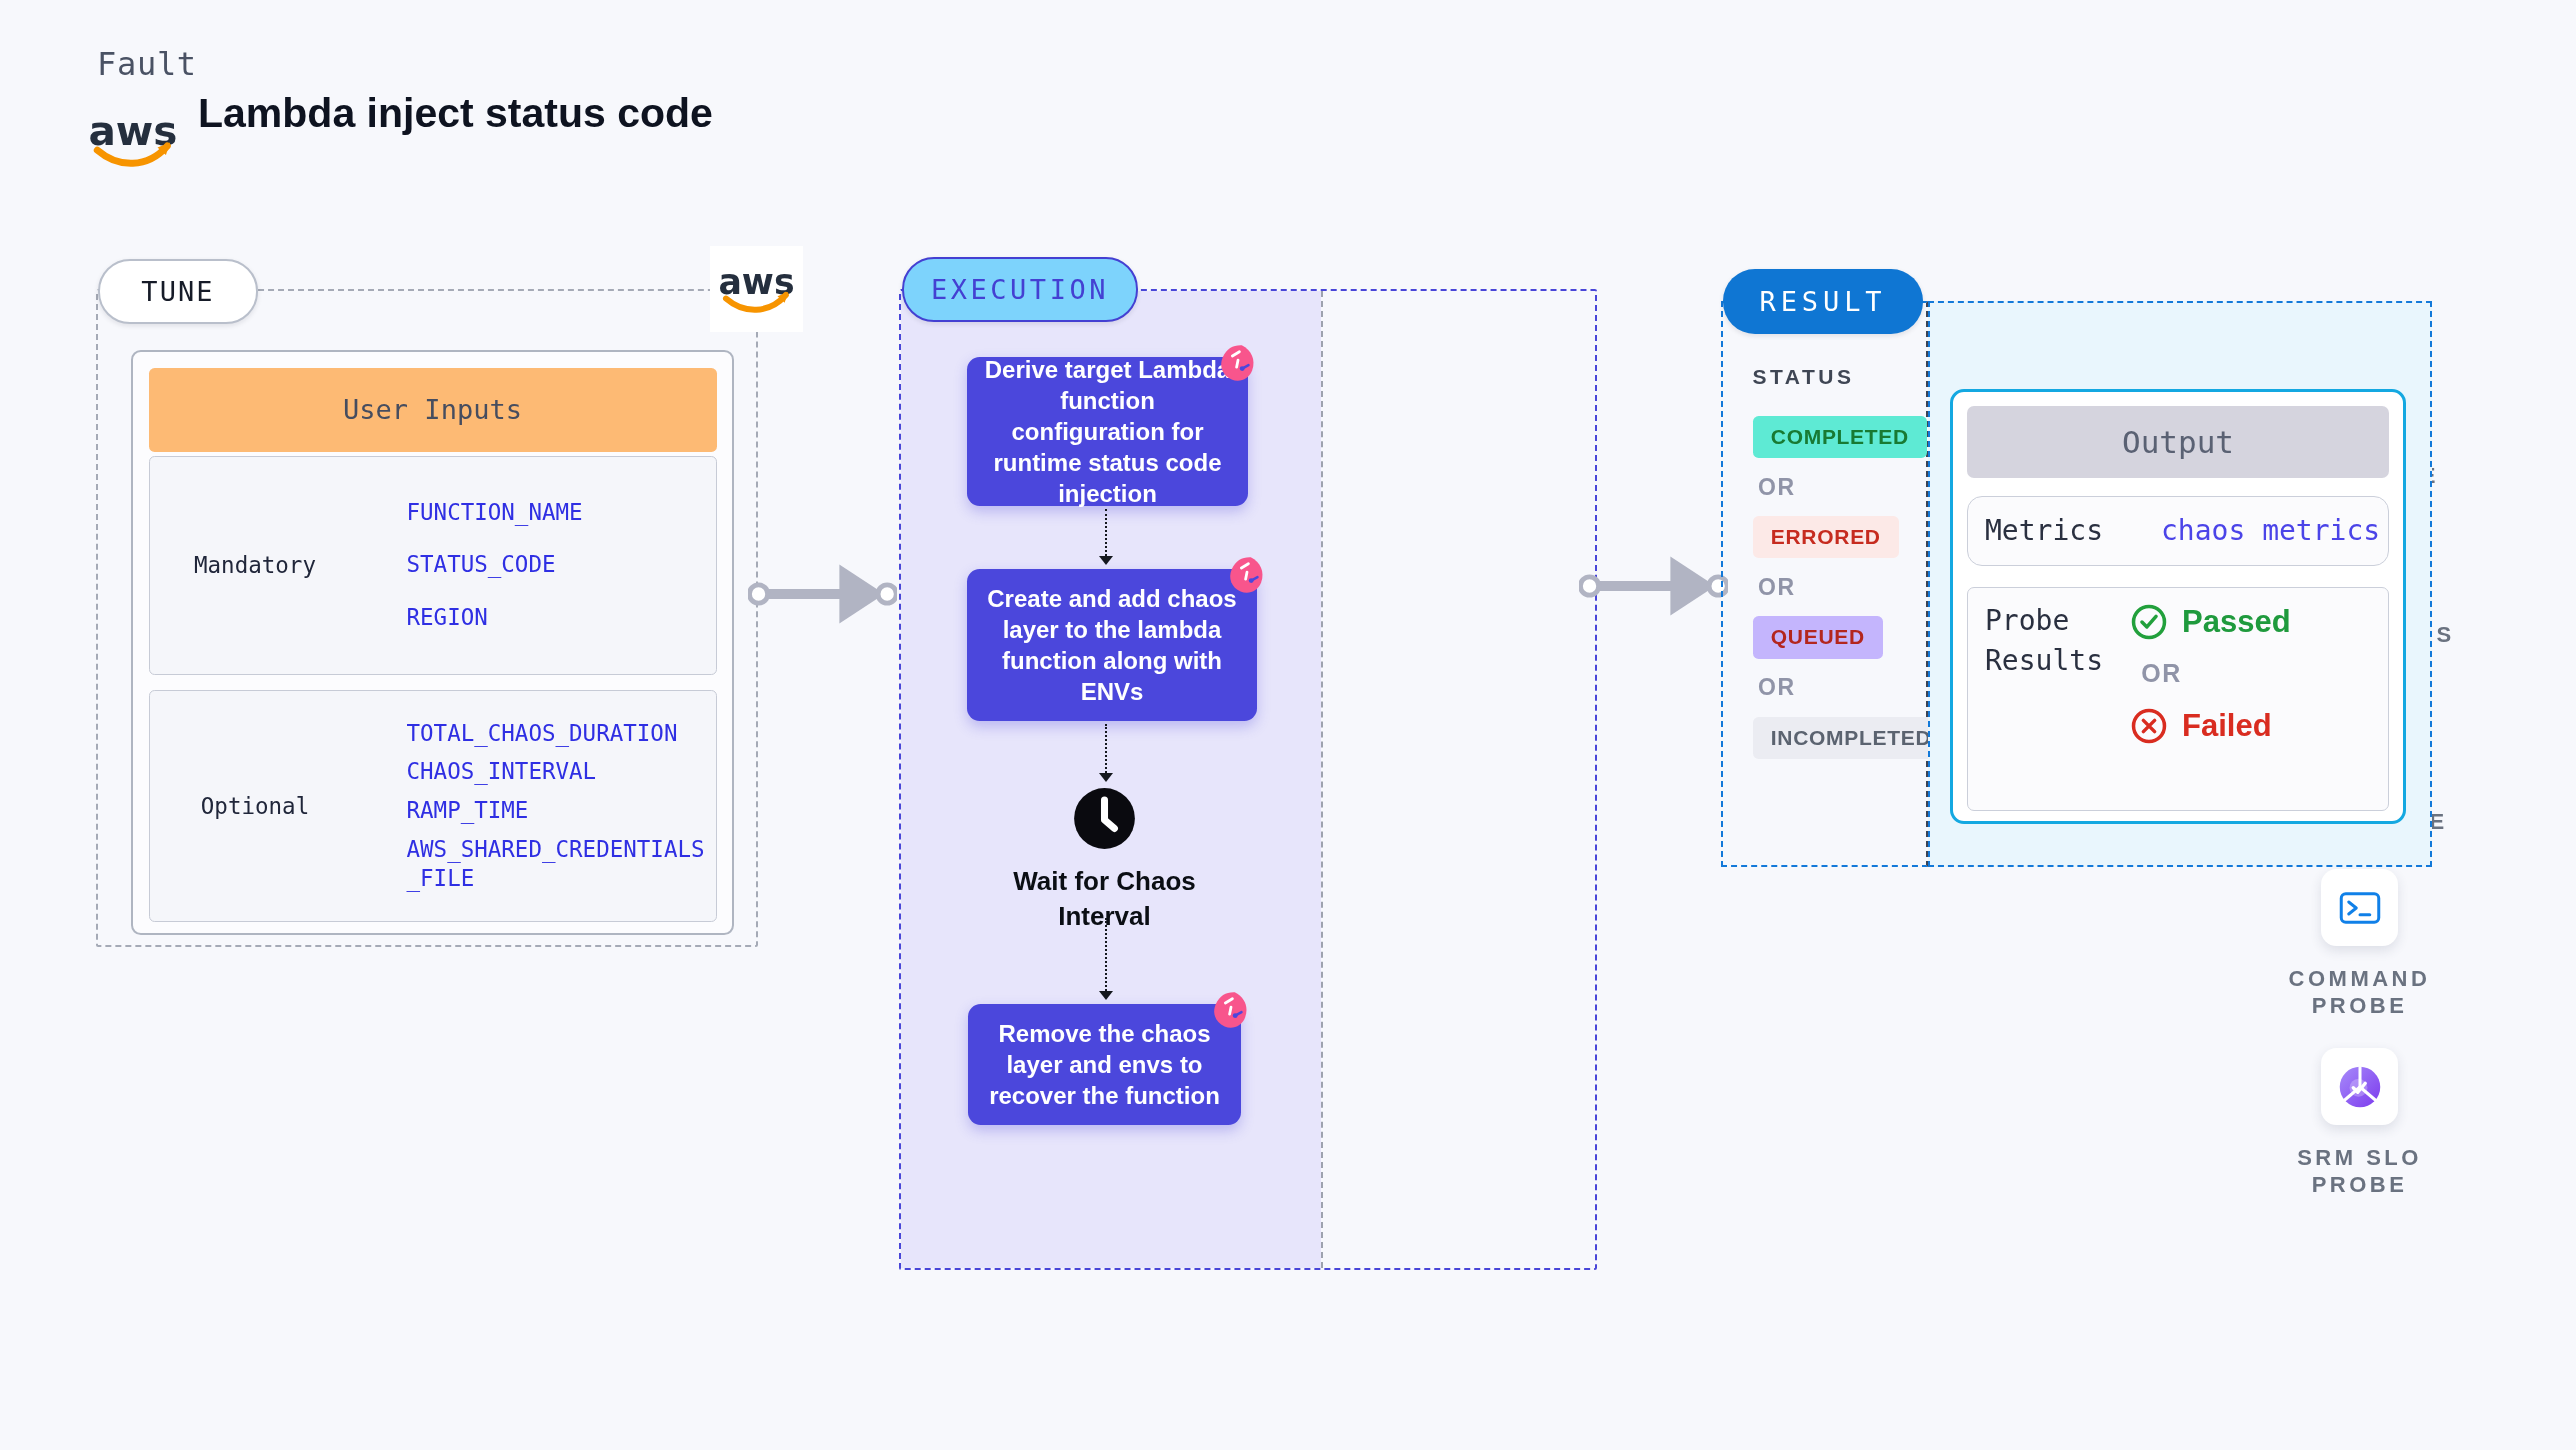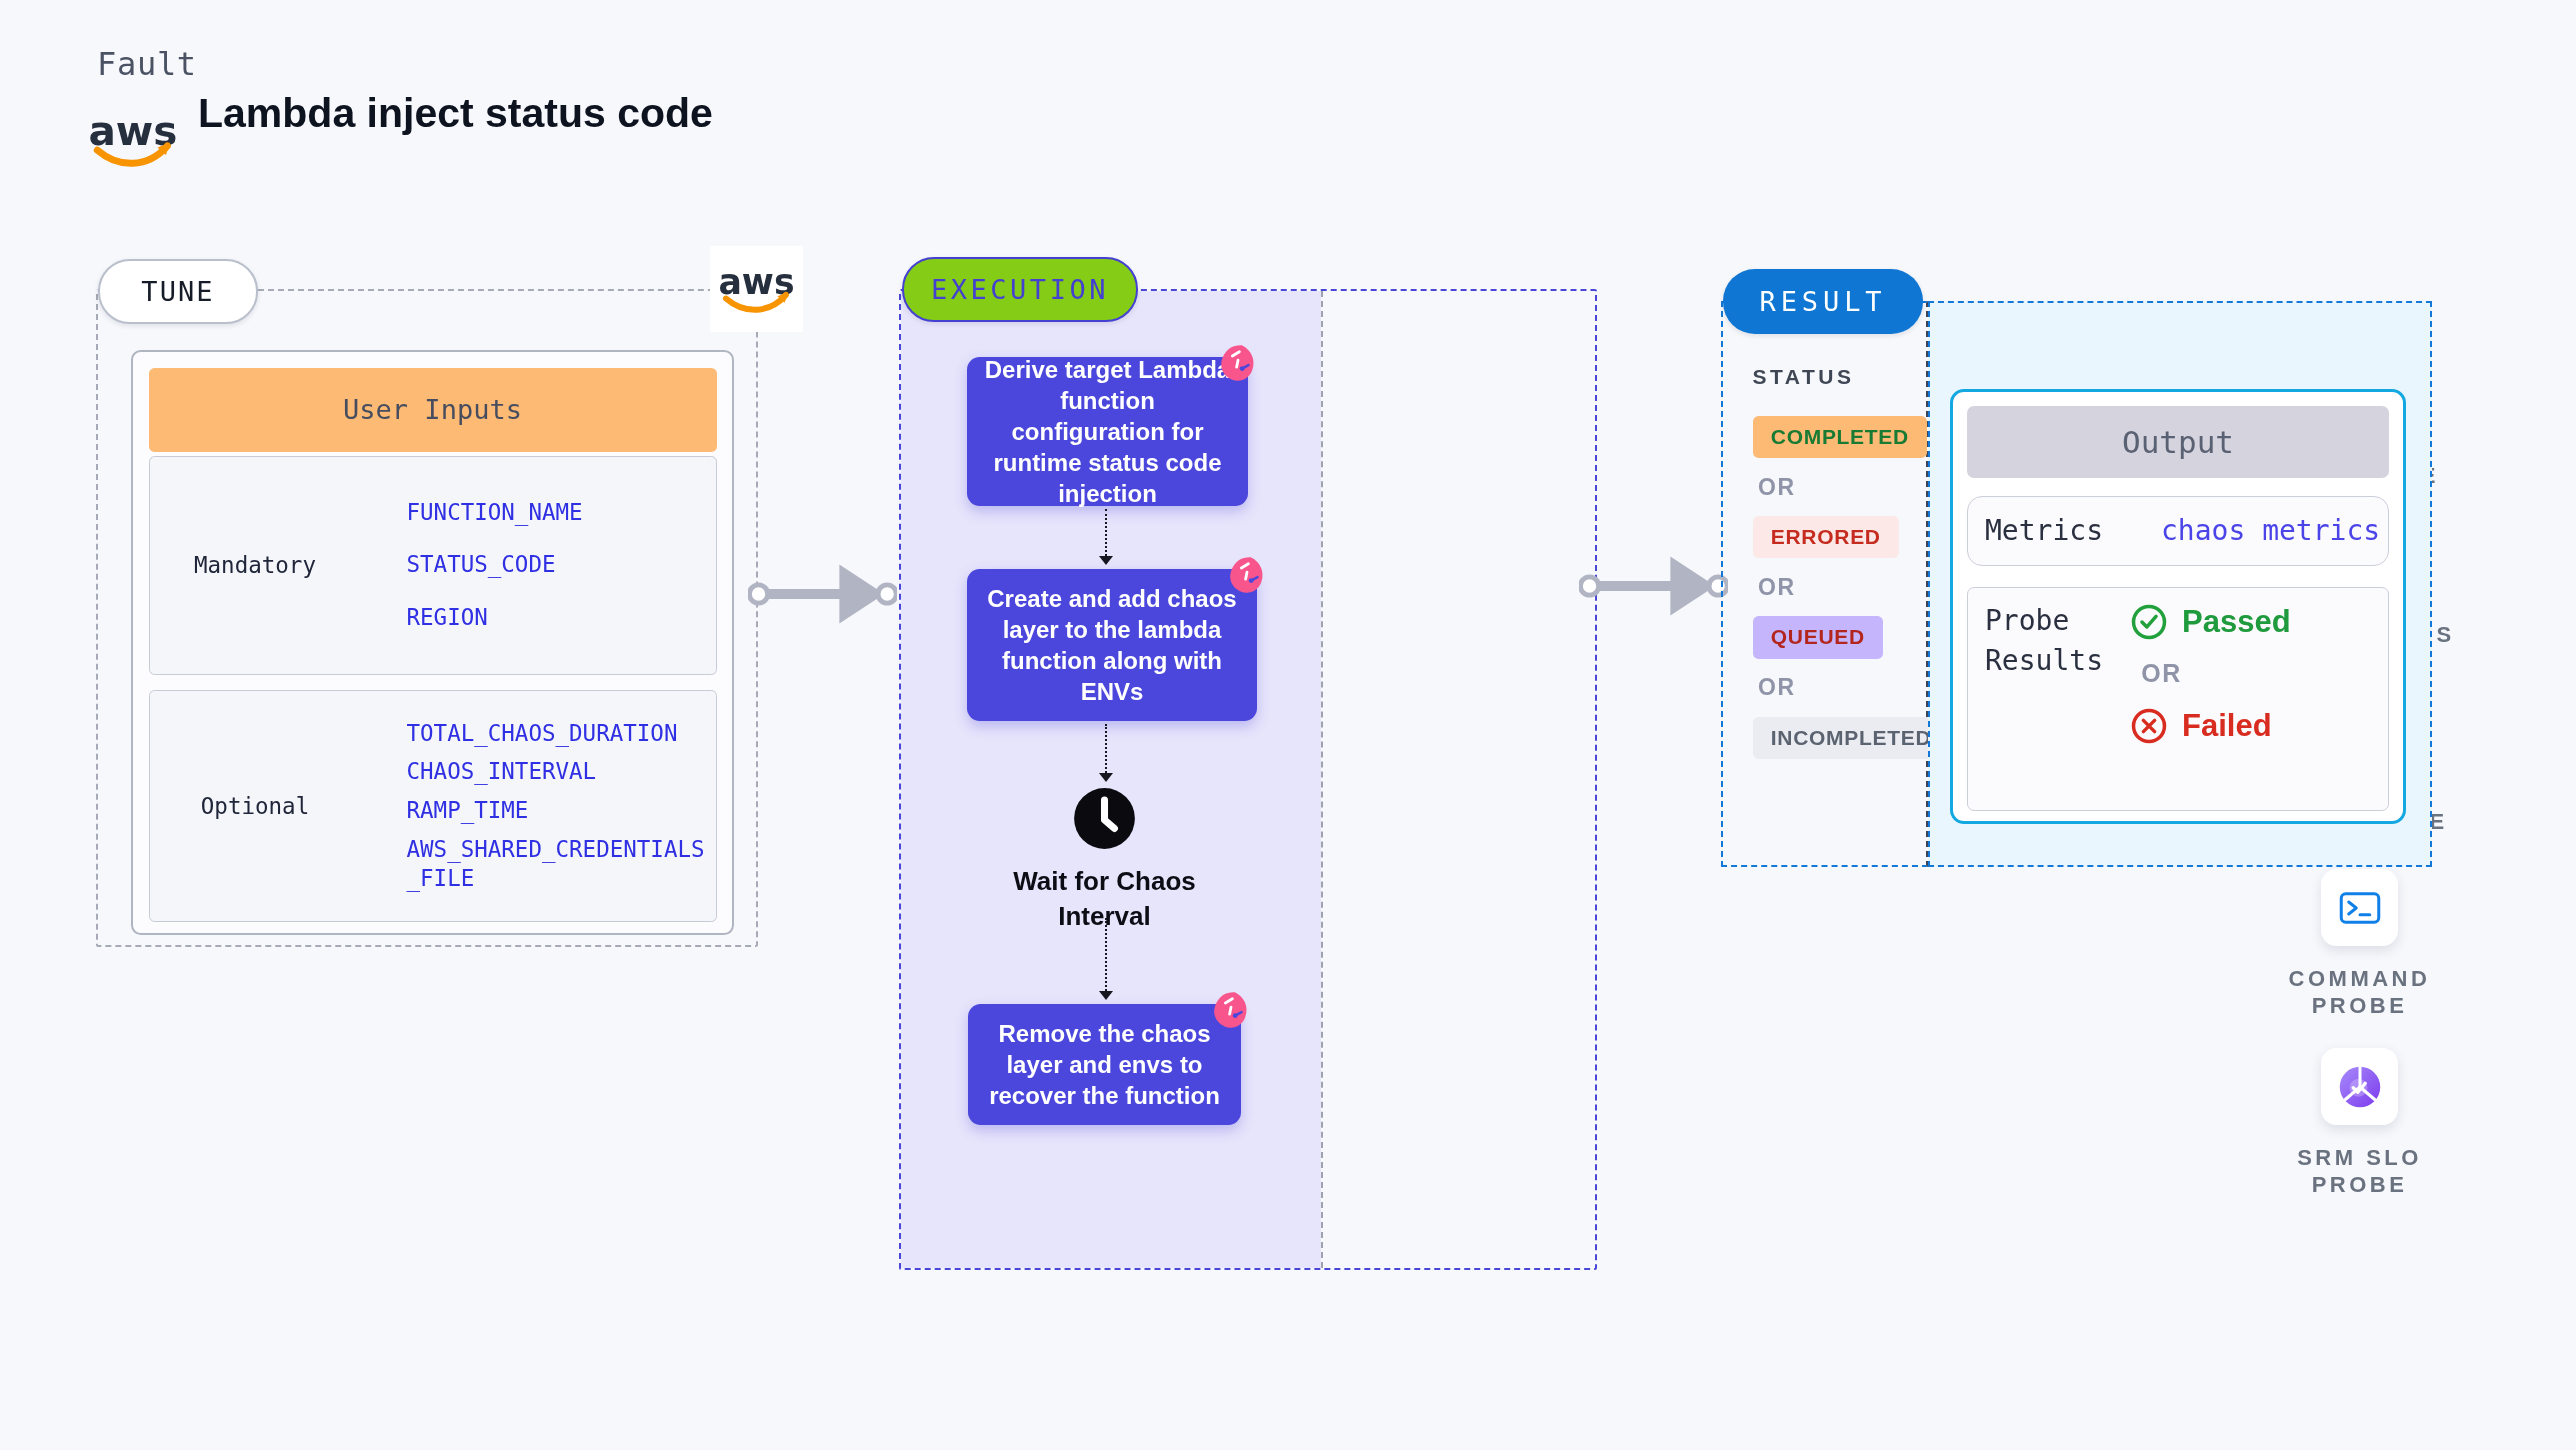--- a/index.html
+++ b/index.html
@@ -23,21 +23,21 @@
   .exec-box { left:899px; top:289px; width:698px; height:981px;
     border:2.1px dashed #4946D8; border-radius:2.1px; }
   .exec-fill { left:0; top:0; width:420px; height:100%; background:#E7E5FB; }
   .probes-sep { left:420px; top:0; bottom:0; width:0; border-left:2.1px dashed #9DA2AE; }
 
   .pill { height:65px; border-radius:32px; display:flex; align-items:center; justify-content:center;
     font-family:"DejaVu Sans Mono",monospace; font-weight:normal; font-size:27px;
     box-shadow:0 2.1px 5.6px rgba(20,24,40,.10); }
   .tune-pill { left:98px; top:259px; width:160px; background:#FFFFFF;
     border:2.1px solid #B9BFCB; color:#161B28; letter-spacing:2.1px; }
-  .exec-pill { left:902px; top:257px; width:236px; background:#84cc16;
+  .exec-pill { left:902px; top:257px; width:236px; background:#7dd3fc;
     border:2.8px solid #4440D2; color:#4440D2; letter-spacing:3.5px; }
   .result-pill { left:1723px; top:269px; width:200px; background:#0F76D3;
     color:#FFFFFF; letter-spacing:4.9px; border:none; }
 
   .aws-corner { left:710px; top:246px; width:93px; height:86px; background:#FFFFFF;
     display:flex; align-items:center; justify-content:center; }
 
   
   .user-card { left:131px; top:350px; width:603px; height:585px; background:#FCFCFE;
     border:2.1px solid #AFB5C1; border-radius:9.8px; padding:15.5px; }
@@ -91,21 +91,21 @@
 
   
   .status-box { left:1721px; top:301px; width:207px; height:566px;
     border-left:2.8px dashed #1379D9; border-top:2.8px dashed #1379D9;
     border-bottom:2.8px dashed #1379D9; border-right:2.1px dashed #3E4554;
     padding:62px 0 0 29.5px; display:flex; flex-direction:column; align-items:flex-start; }
   .status-title { font-size:21px; font-weight:bold; letter-spacing:3.5px;
     color:#3F4654; margin-bottom:27px; }
   .status-badge { font-size:21px; font-weight:bold; letter-spacing:0.7px;
     padding:9.1px 18.3px; border-radius:5.6px; margin-bottom:15.5px; }
-  .badge-completed   { background:#fdba74; color:#187A33; }
+  .badge-completed   { background:#5eead4; color:#187A33; }
   .badge-errored     { background:#FCE9E7; color:#C62B1F; }
   .badge-queued      { background:#c4b5fd; color:#B3261E; }
   .badge-incompleted { background:#EBECF2; color:#5B6370; }
   .or-sep { font-size:23px; font-weight:bold; color:#9094A8; letter-spacing:1.4px;
     margin:0 0 15.5px 5.6px; }
 
   .output-zone { left:1928px; top:301px; width:504px; height:566px;
     border:2.8px dashed #1379D9; background:#E9F6FD; }
   .output-card { left:1950px; top:389px; width:456px; height:435px; background:#FFFFFF;
     border:3.5px solid #14A8E1; border-radius:14px; padding:14px; }

